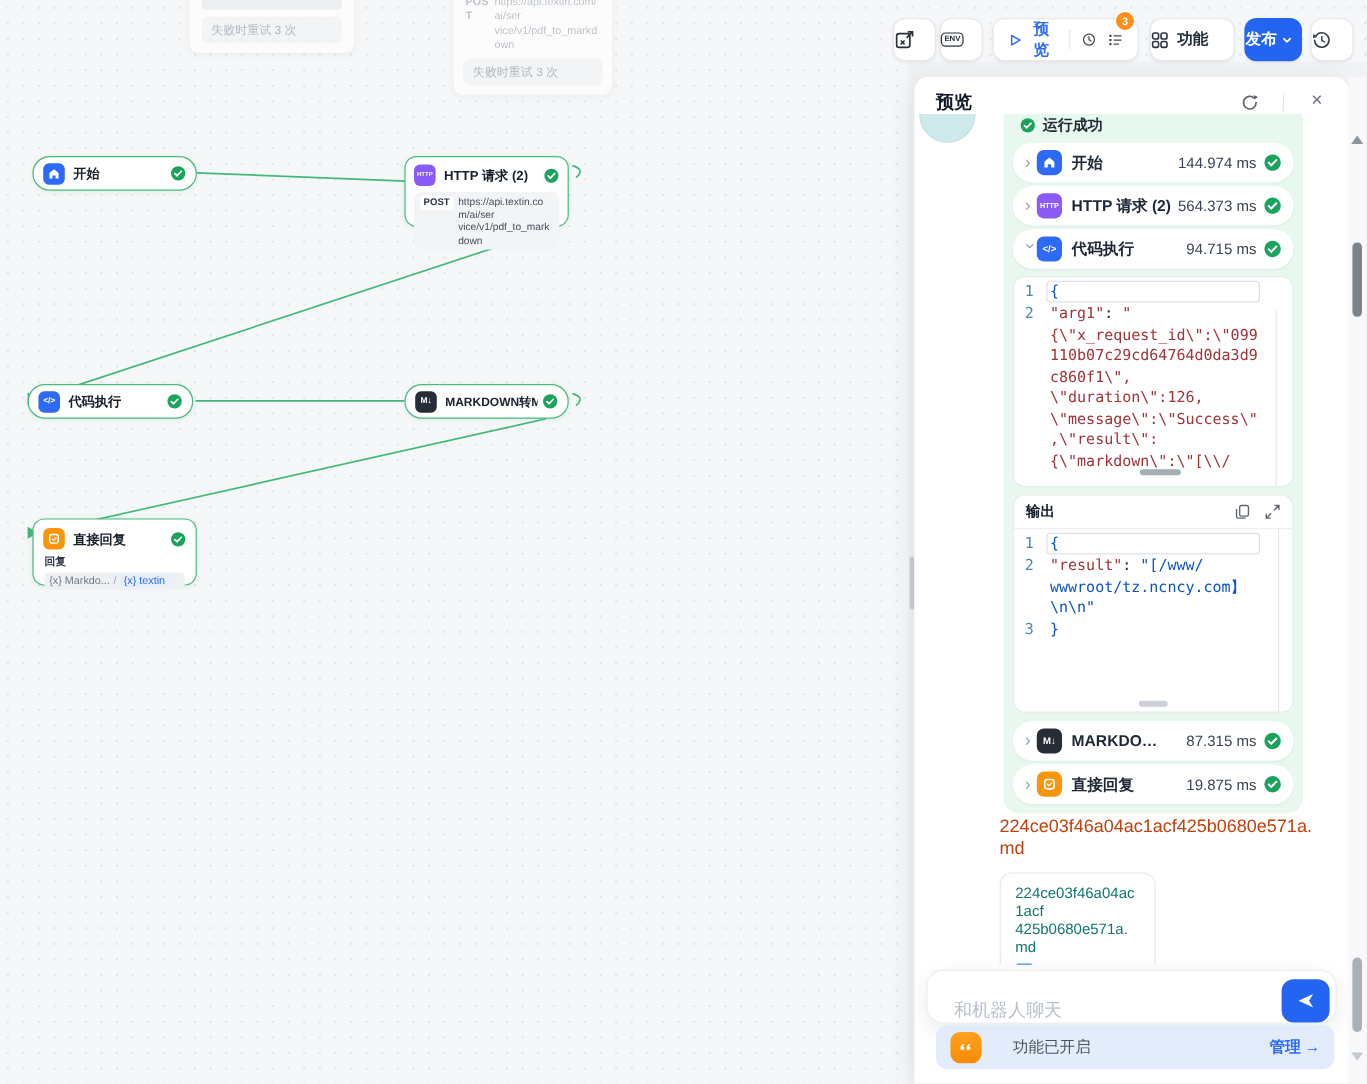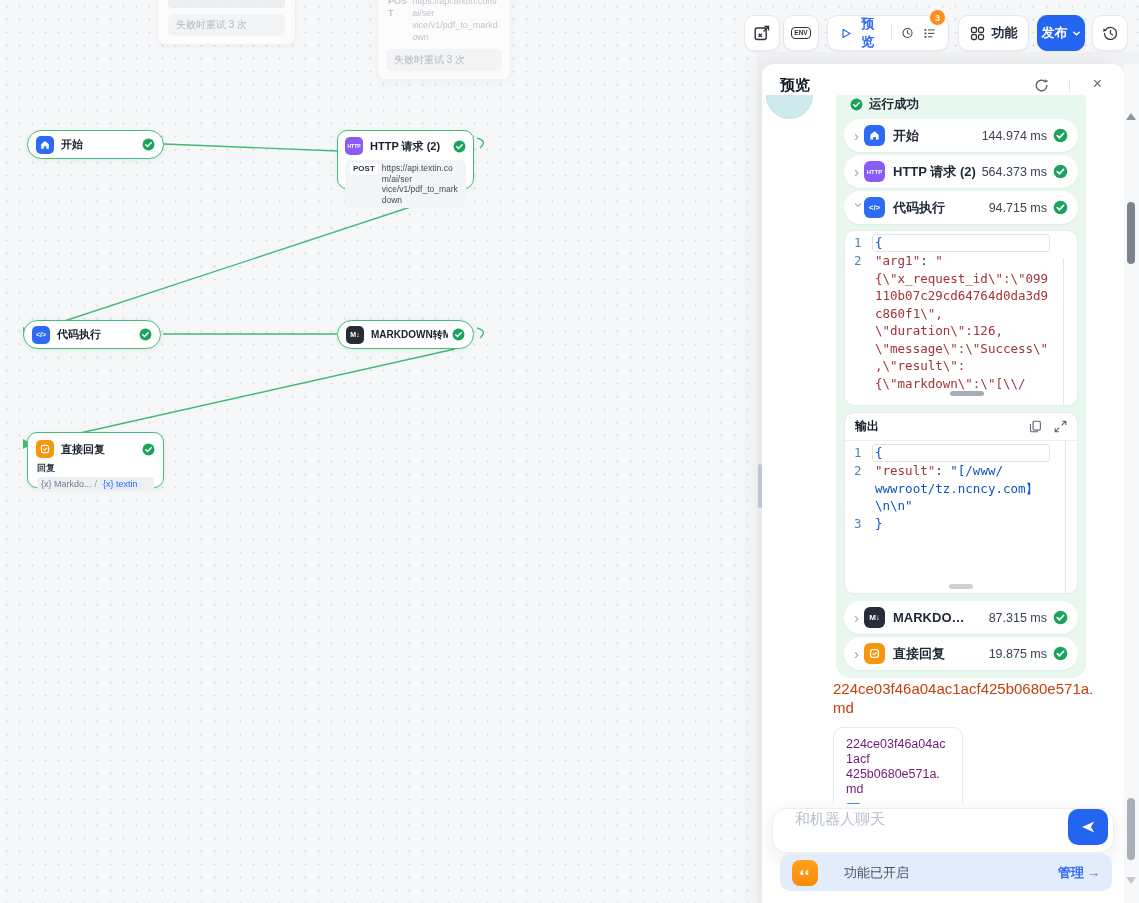--- a/index.html
+++ b/index.html
@@ -26,21 +26,21 @@
   .retrybox{background:#f1f3f6;border-radius:5px;font-size:10px;color:#9aa2ae;padding:4px 8px;white-space:nowrap}
   .gbar{background:#e9ecef;border-radius:3px;height:13px}
   .gurl{font-size:9px;line-height:12px;color:#aab1bb;white-space:pre-wrap;word-break:break-all}
   
   #right-bg{position:absolute;left:757px;top:52px;right:0;bottom:0;background:#f1f2f4}
   .tri-up{width:0;height:0;border-left:5px solid transparent;border-right:5px solid transparent;border-bottom:7px solid #8f959e}
   .tri-down{width:0;height:0;border-left:5px solid transparent;border-right:5px solid transparent;border-top:7px solid #c4c9d0}
   .sthumb{position:absolute;width:8px;border-radius:4px}
   
   .tbtn{position:absolute;top:15px;height:36px;background:#fff;border:1px solid #e4e7ec;border-radius:10px;
-        box-shadow:0 1px 2px rgba(16,24,40,.05);display:flex;align-items:center;justify-content:center;box-sizing:border-box}
+        box-shadow:0 1px 2px rgba(16,24,40,.05);display:flex;align-items:center;justify-content:flex-start;box-sizing:border-box}
   .tb-text{font-size:13px;font-weight:bold;color:#1f2937}
   .env-box{border:1.3px solid #2a323c;border-radius:4px;font-size:6.5px;font-weight:bold;color:#2a323c;padding:2px 2px;line-height:6px}
   #tb-badge{position:absolute;left:929px;top:9px;width:15px;height:15px;border-radius:50%;background:#ff8d1a;border:1.5px solid #fff;
             color:#fff;font-size:9px;font-weight:bold;display:flex;align-items:center;justify-content:center;z-index:60}
   .vdiv{width:1px;height:16px;background:#e3e6ea}
   
   #panel{position:absolute;left:762px;top:64px;width:362px;height:839px;background:#fff;border-radius:12px 12px 0 0;
          box-shadow:-6px 0 24px rgba(0,0,0,.06);overflow:hidden}
   #panel-title{position:absolute;left:18px;top:12px;font-size:15px;font-weight:bold;color:#111827}
   .hicon{position:absolute;top:13px;display:flex}
@@ -65,26 +65,26 @@
   .cl{white-space:pre-wrap;word-break:break-all}
   .l1box{display:inline-block;width:172px;border:1px solid #dfe3e8;border-radius:3px;margin-left:-3px;padding:0 2px;line-height:16px}
   .tok-red{color:#a13339}.tok-blue{color:#0b53c4}.tok-dark{color:#24292f}
   .vtrack{position:absolute;right:13px;top:27px;bottom:0;border-left:1px solid #e3e6ea}
   .hthumb{position:absolute;left:105px;bottom:9px;width:34px;height:5px;background:#a7adb6;border-radius:3px}
   .resize-bar{position:absolute;left:50%;margin-left:-12px;bottom:4px;width:24px;height:5px;background:#ccd1d7;border-radius:3px}
   #file-link{position:absolute;left:71px;top:584px;width:282px;font-size:15px;line-height:19px;color:#c2410c;
              white-space:pre-wrap;word-break:break-all;cursor:pointer}
   #file-card{position:absolute;left:71px;top:632px;width:130px;background:#fff;border:1px solid #e6e9ed;border-radius:10px;
              padding:9px 12px;box-sizing:border-box}
-  #file-card .fname{font-size:12.5px;line-height:15px;color:#701a75;white-space:pre-wrap;word-break:break-all}
+  #file-card .fname{font-size:12.5px;line-height:15px;color:#0f766e;white-space:pre-wrap;word-break:break-all}
   .fmeta{display:flex;align-items:center;gap:5px;margin-top:6px}
   .md-badge{width:15px;height:15px;border-radius:3px;background:#3f8cff;color:#fff;font-size:8px;font-weight:bold;
             display:flex;align-items:center;justify-content:center}
   #chat-box{position:absolute;left:10px;top:744px;width:342px;height:45px;background:#fff;border:1px solid #eceef0;border-radius:14px;
-            box-shadow:0 6px 20px rgba(0,0,0,.08);box-sizing:border-box;display:flex;align-items:flex-start}
+            box-shadow:0 6px 20px rgba(0,0,0,.08);box-sizing:border-box;display:flex;align-items:flex-end}
   #chat-input{border:none;outline:none;flex:1;margin-left:20px;font-size:15px;font-family:"Liberation Sans",sans-serif;color:#333;background:transparent}
   #chat-input::placeholder{color:#b9c1cc}
   #send-btn{width:40px;height:36px;border-radius:10px;background:#2365f0;margin-right:5px;display:flex;align-items:center;justify-content:center;cursor:pointer}
   #panel-footer{position:absolute;left:18px;top:790px;width:332px;height:37px;background:#e2ecfb;border-radius:10px;
                 display:flex;align-items:center;padding:0 12px;box-sizing:border-box}
   .foot-icon{width:26px;height:26px;border-radius:8px;background:linear-gradient(180deg,#ffa21f,#f88a07);
              display:flex;align-items:center;justify-content:center;flex:none}
   .foot-text{font-size:13px;color:#4a5260;margin-left:26px}
   .manage{margin-left:auto;font-size:13px;font-weight:bold;color:#2d6af6;cursor:pointer;display:flex;gap:3px;align-items:center}
   #divider-handle{position:absolute;left:758px;top:464px;width:4px;height:44px;background:#c7cfdb;border-radius:2px;cursor:col-resize}

